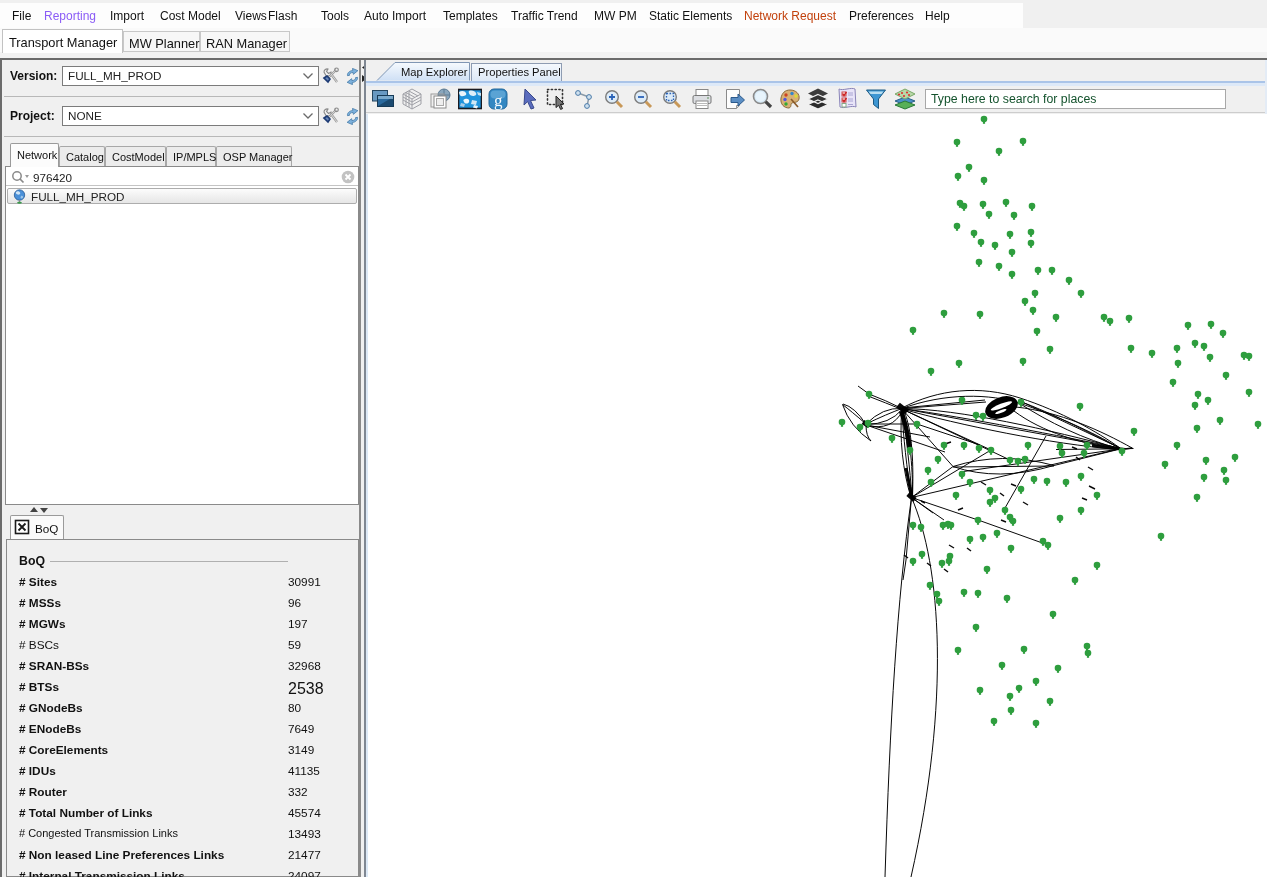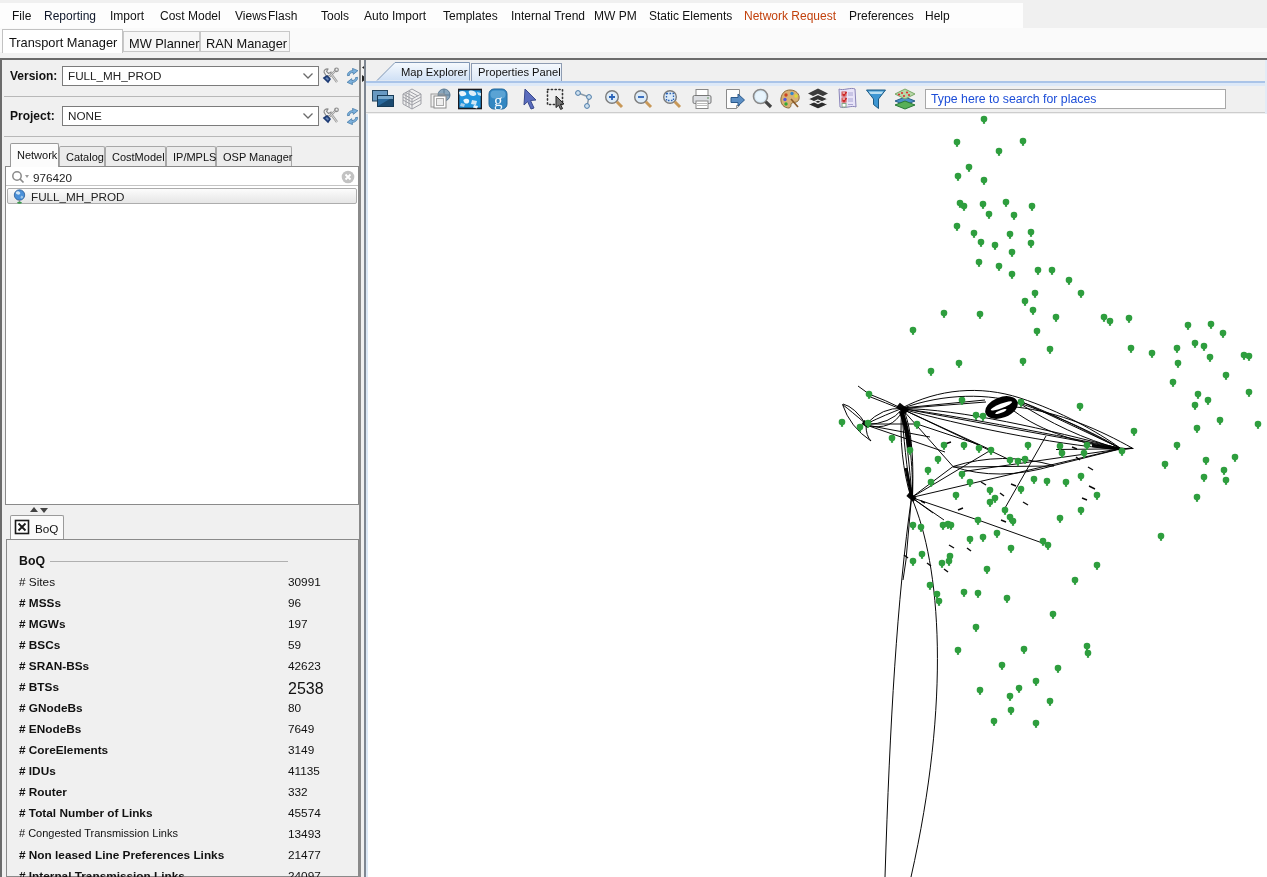--- a/index.html
+++ b/index.html
@@ -1,29 +1,29 @@
 <!DOCTYPE html>
 <html><head><meta charset="utf-8"><style>
 *{margin:0;padding:0;box-sizing:border-box}
 body{width:1267px;height:877px;overflow:hidden;font-family:"Liberation Sans",sans-serif;background:#f0f0f0;position:relative}
 .abs{position:absolute}
 </style></head><body>
 
 <div class="abs" style="left:0;top:0;width:1267px;height:3px;background:#f0f0f0"></div>
 <div class="abs" style="left:0;top:3px;width:1023px;height:25px;background:#fdfdfd">
 <span class="abs" style="left:12px;top:6px;font-size:12px;color:#111">File</span>
-<span class="abs" style="left:44px;top:6px;font-size:12px;color:#0f172a">Reporting</span>
+<span class="abs" style="left:44px;top:6px;font-size:12px;color:#8b5cf6">Reporting</span>
 <span class="abs" style="left:110px;top:6px;font-size:12px;color:#111">Import</span>
 <span class="abs" style="left:160px;top:6px;font-size:12px;color:#111">Cost Model</span>
 <span class="abs" style="left:235px;top:6px;font-size:12px;color:#111">Views</span>
 <span class="abs" style="left:268px;top:6px;font-size:12px;color:#111">Flash</span>
 <span class="abs" style="left:321px;top:6px;font-size:12px;color:#111">Tools</span>
 <span class="abs" style="left:364px;top:6px;font-size:12px;color:#111">Auto Import</span>
 <span class="abs" style="left:443px;top:6px;font-size:12px;color:#111">Templates</span>
-<span class="abs" style="left:511px;top:6px;font-size:12px;color:#111">Internal Trend</span>
+<span class="abs" style="left:511px;top:6px;font-size:12px;color:#111">Traffic Trend</span>
 <span class="abs" style="left:594px;top:6px;font-size:12px;color:#111">MW PM</span>
 <span class="abs" style="left:649px;top:6px;font-size:12px;color:#111">Static Elements</span>
 <span class="abs" style="left:744px;top:6px;font-size:12px;color:#c2410c">Network Request</span>
 <span class="abs" style="left:849px;top:6px;font-size:12px;color:#111">Preferences</span>
 <span class="abs" style="left:925px;top:6px;font-size:12px;color:#111">Help</span>
 </div>
 <div class="abs" style="left:0;top:28px;width:1267px;height:30px;background:#fafafa">
 <div class="abs" style="left:0;top:24px;width:1267px;height:6px;background:#f2f2f2"></div>
 <div class="abs" style="left:2px;top:1px;width:121px;height:24px;background:#fff;border:1px solid #c2c2c2;border-bottom:none"></div>
 <div class="abs" style="left:123px;top:3px;width:77px;height:21px;background:#f7f7f7;border:1px solid #c8c8c8"></div>
@@ -111,30 +111,30 @@
     </svg>
 <div class="abs" style="left:8px;top:455px;width:54px;height:24px;background:#fafafa;border:1px solid #9a9a9a;border-bottom:none;border-radius:2px 2px 0 0;z-index:3"></div>
 <svg class="abs" style="left:12px;top:459px;z-index:4" width="16" height="16" viewBox="0 0 16 16">
       <rect x="1.5" y="1.5" width="13" height="13" fill="#fff" stroke="#1a1a1a" stroke-width="1.6"></rect>
       <path d="M4.5,4.5 L11.5,11.5 M11.5,4.5 L4.5,11.5" stroke="#1a1a1a" stroke-width="1.8"></path>
     </svg>
 <span class="abs" style="left:33px;top:462px;font-size:11.7px;color:#111;z-index:4">BoQ</span>
 <div class="abs" style="left:4px;top:479px;width:353px;height:338px;background:#f0f0f0;border:1px solid #8a8a8a;z-index:2"></div>
 <span class="abs" style="left:17px;top:494px;font-size:12.3px;font-weight:bold;color:#111;z-index:3">BoQ</span>
 <div class="abs" style="left:48px;top:501px;width:238px;height:1px;background:#b0b0b0;z-index:3"></div>
-<span class="abs" style="left:17px;top:515px;font-size:11.8px;font-weight:normal;color:#111;z-index:3"># Sites</span>
+<span class="abs" style="left:17px;top:515px;font-size:11.8px;font-weight:bold;color:#111;z-index:3"># Sites</span>
 <span class="abs" style="left:286px;top:515px;font-size:11.8px;color:#111;z-index:3">30991</span>
 <span class="abs" style="left:17px;top:536px;font-size:11.8px;font-weight:bold;color:#111;z-index:3"># MSSs</span>
 <span class="abs" style="left:286px;top:536px;font-size:11.8px;color:#111;z-index:3">96</span>
 <span class="abs" style="left:17px;top:557px;font-size:11.8px;font-weight:bold;color:#111;z-index:3"># MGWs</span>
 <span class="abs" style="left:286px;top:557px;font-size:11.8px;color:#111;z-index:3">197</span>
-<span class="abs" style="left:17px;top:578px;font-size:11.8px;font-weight:bold;color:#111;z-index:3"># BSCs</span>
+<span class="abs" style="left:17px;top:578px;font-size:11.8px;font-weight:normal;color:#111;z-index:3"># BSCs</span>
 <span class="abs" style="left:286px;top:578px;font-size:11.8px;color:#111;z-index:3">59</span>
 <span class="abs" style="left:17px;top:599px;font-size:11.8px;font-weight:bold;color:#111;z-index:3"># SRAN-BSs</span>
-<span class="abs" style="left:286px;top:599px;font-size:11.8px;color:#111;z-index:3">42623</span>
+<span class="abs" style="left:286px;top:599px;font-size:11.8px;color:#111;z-index:3">32968</span>
 <span class="abs" style="left:17px;top:620px;font-size:11.8px;font-weight:bold;color:#111;z-index:3"># BTSs</span>
 <span class="abs" style="left:286px;top:620px;font-size:16px;color:#111;z-index:3">2538</span>
 <span class="abs" style="left:17px;top:641px;font-size:11.8px;font-weight:bold;color:#111;z-index:3"># GNodeBs</span>
 <span class="abs" style="left:286px;top:641px;font-size:11.8px;color:#111;z-index:3">80</span>
 <span class="abs" style="left:17px;top:662px;font-size:11.8px;font-weight:bold;color:#111;z-index:3"># ENodeBs</span>
 <span class="abs" style="left:286px;top:662px;font-size:11.8px;color:#111;z-index:3">7649</span>
 <span class="abs" style="left:17px;top:683px;font-size:11.8px;font-weight:bold;color:#111;z-index:3"># CoreElements</span>
 <span class="abs" style="left:286px;top:683px;font-size:11.8px;color:#111;z-index:3">3149</span>
 <span class="abs" style="left:17px;top:704px;font-size:11.8px;font-weight:bold;color:#111;z-index:3"># IDUs</span>
 <span class="abs" style="left:286px;top:704px;font-size:11.8px;color:#111;z-index:3">41135</span>
@@ -284,21 +284,21 @@
       <path d="M12,10 L22,14 L12,18 L2,14 z" fill="#4a90c8" stroke="#2a6088"></path>
       <path d="M12,14 L22,18 L12,22 L2,18 z" fill="#58b058" stroke="#2a7a3a"></path>
       <path d="M12,2 L22,7 L12,12 L2,7 z" fill="#b8d8a8" stroke="#7aa868"></path>
       <circle cx="9" cy="6" r="1.1" fill="#d33"></circle>
       <circle cx="14" cy="5.5" r="1.1" fill="#d33"></circle>
       <circle cx="16" cy="8" r="1.1" fill="#d33"></circle>
       <circle cx="11" cy="9" r="1.1" fill="#d33"></circle>
       <circle cx="6" cy="7.5" r="1.1" fill="#d33"></circle>
     </svg></div>
 <div class="abs" style="left:925px;top:89px;width:301px;height:20px;background:#fff;border:1px solid #a8a8a8"></div>
-<span class="abs" style="left:931px;top:92px;font-size:12.3px;color:#1d4ed8">Type here to search for places</span>
+<span class="abs" style="left:931px;top:92px;font-size:12.3px;color:#14532d">Type here to search for places</span>
 <div class="abs" style="left:366px;top:114px;width:901px;height:763px;background:#fff"></div>
 <div class="abs" style="left:366px;top:114px;width:2px;height:763px;background:#dce8f5"></div>
 <svg width="901" height="763" viewBox="366 114 901 763" style="position:absolute;left:366px;top:114px">
 <defs>
       <g id="d">
         <circle r="3.3" fill="#2e9e3e"></circle>
         <rect x="-1.1" y="2.7" width="2.2" height="2.1" fill="#2e9e3e"></rect>
       </g>
     </defs>
 <g fill="none" stroke="#000" stroke-width="1" stroke-opacity="0.97">

